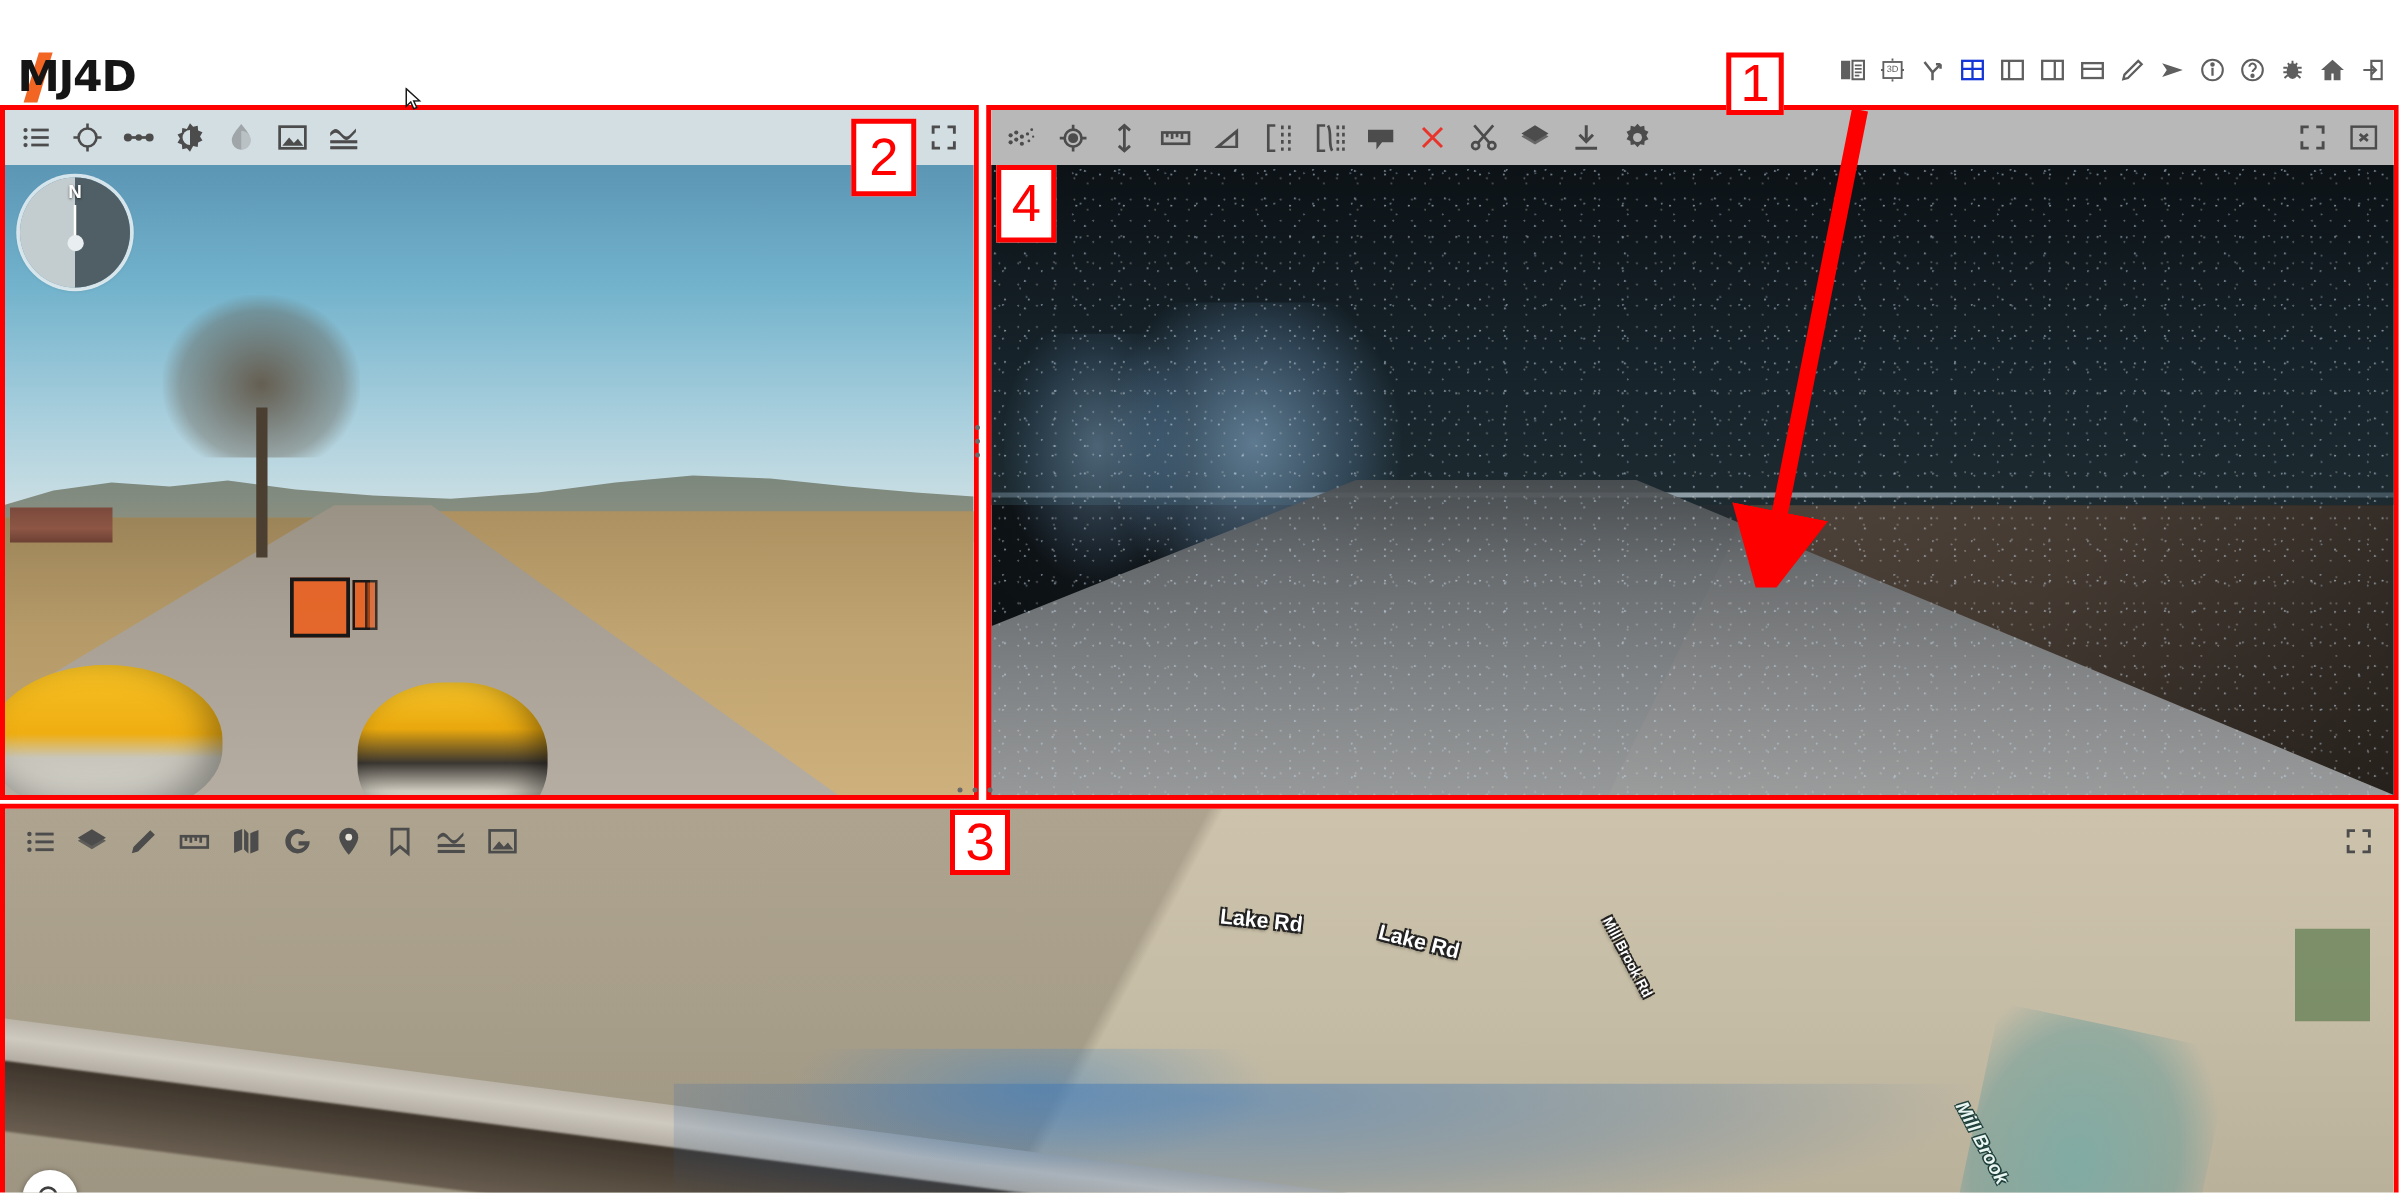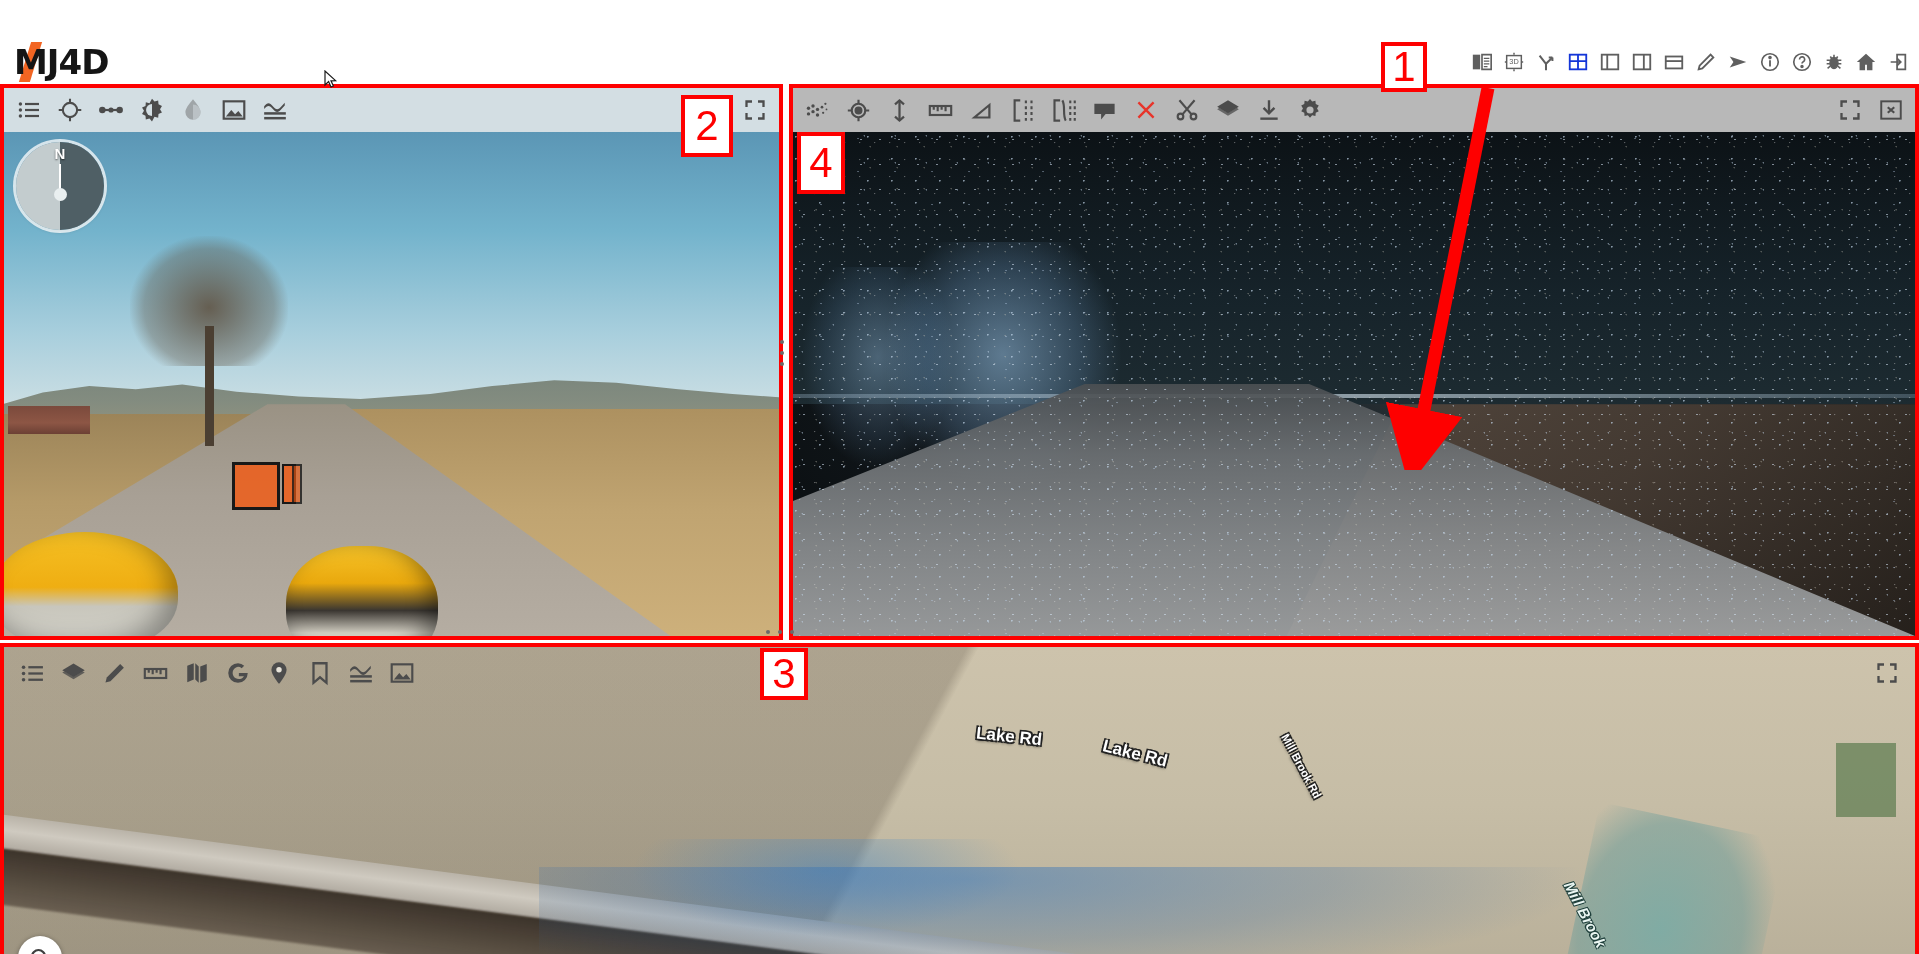--- a/index.html
+++ b/index.html
@@ -38,21 +38,21 @@
   }
   .logo .txt { position: relative; z-index: 2; }
 
   .hdr-tools {
     position: absolute; right: 6px; top: 2px;
     display: flex; align-items: center; gap: 2px;
     height: 40px;
   }
   .hdr-btn {
     width: 30px; height: 34px;
-    display: flex; align-items: center; justify-content: center;
+    display: flex; justify-content: center;
     cursor: pointer; color: #5f5f5f;
   }
   .hdr-btn svg { display:block; }
   .hdr-btn.active { color: #1436d8; }
 
   
   .panel {
     position: absolute;
     border: 4px solid #fe0000;
     background: #fff;

